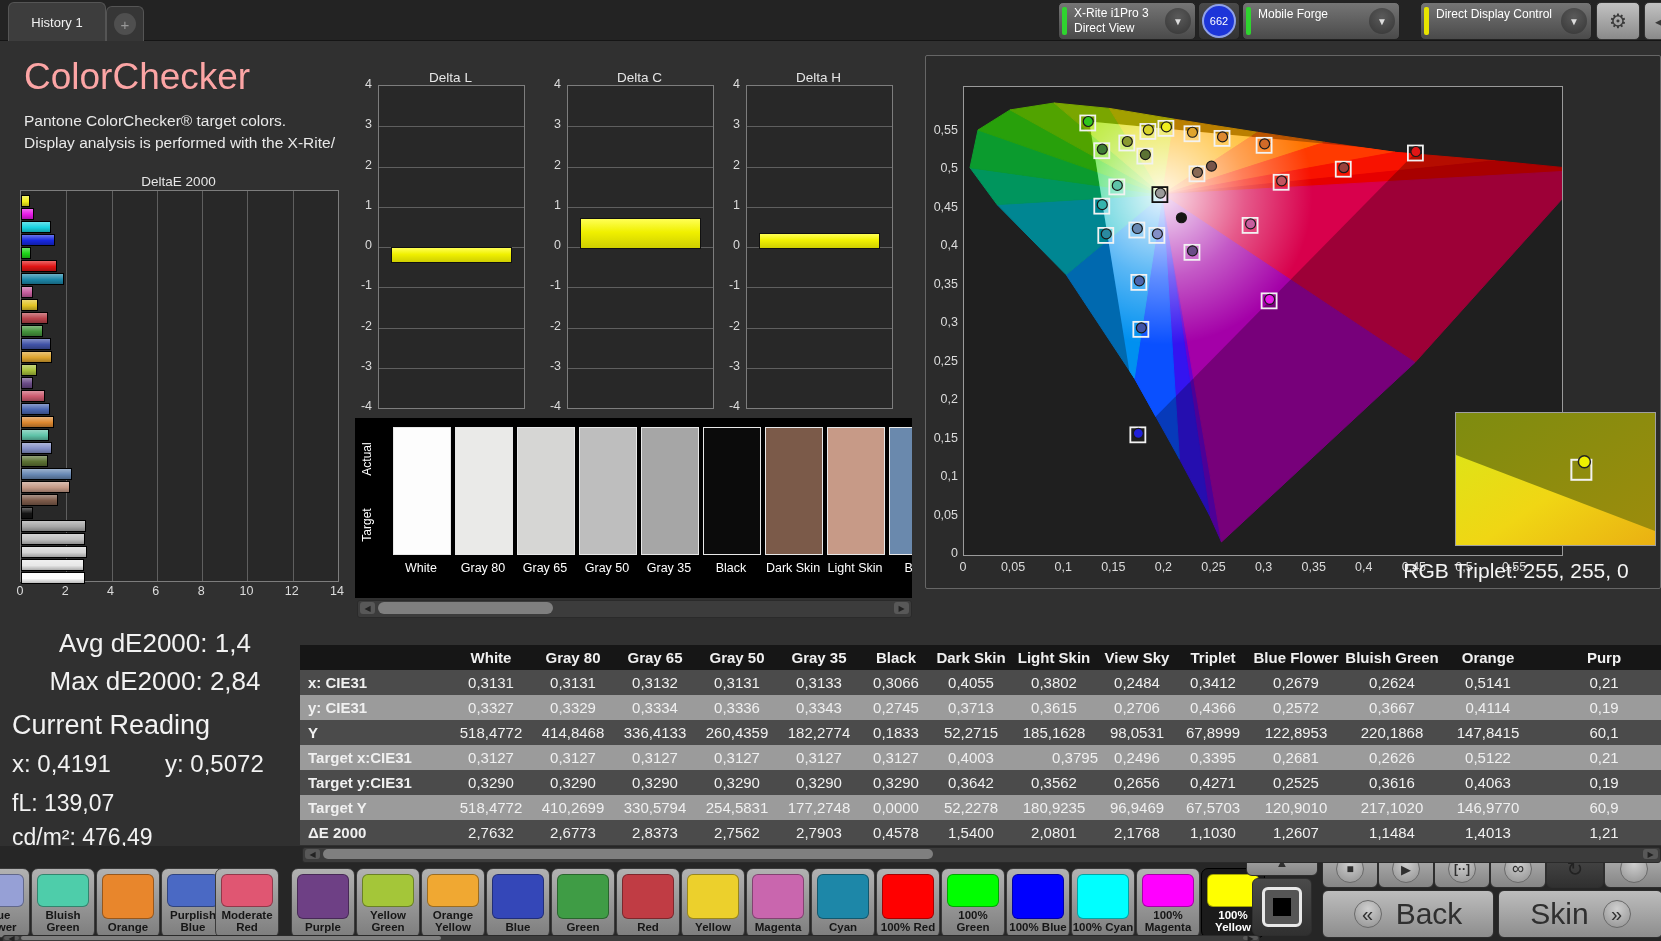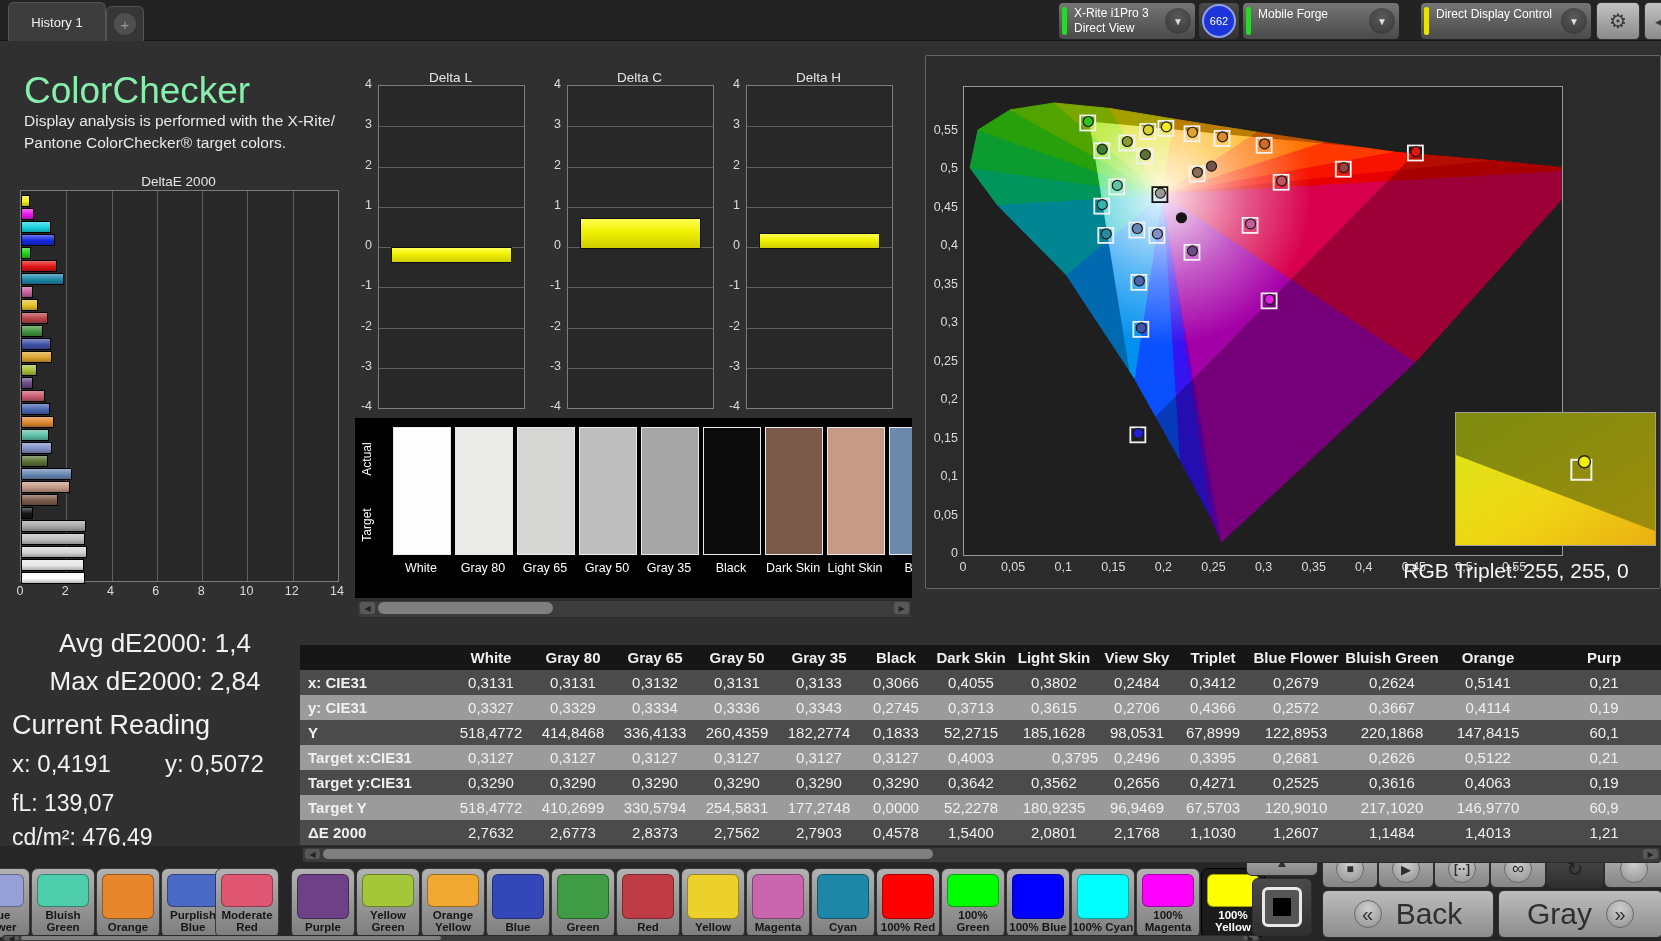--- a/index.html
+++ b/index.html
@@ -17,21 +17,21 @@
   .dd .ddtext{flex:1;font-size:12px;line-height:1.25;color:#fff;white-space:nowrap;overflow:hidden;}
   .dd .arrow{width:26px;height:26px;border-radius:50%;background:radial-gradient(circle at 50% 35%,#5a5a5a,#353535);
       color:#ddd;font-size:10px;display:flex;align-items:center;justify-content:center;margin:0 4px;}
   .badgebox{position:absolute;top:2px;height:36px;border-radius:5px;background:linear-gradient(#4a4a4a,#333);
       border:1px solid #222;display:flex;align-items:center;justify-content:center;}
   .badge{width:30px;height:30px;border-radius:50%;background:#1d35d8;border:2px solid #8fa0e8;color:#fff;
       font-size:11px;display:flex;align-items:center;justify-content:center;}
   .toolbtn{position:absolute;top:2px;height:36px;border-radius:5px;background:linear-gradient(#c2c2c2,#8a8a8a);
       border:1px solid #333;display:flex;align-items:center;justify-content:center;color:#3a3a3a;font-size:20px;}
   
-  #cc-title{position:absolute;left:24px;top:70px;font-size:37px;color:#86efac;}
+  #cc-title{position:absolute;left:24px;top:56px;font-size:37px;color:#fca5a5;}
   #cc-desc{position:absolute;left:24px;top:110px;font-size:15.5px;line-height:1.45;color:#e8e8e8;}
   
   .charttitle{position:absolute;font-size:13.5px;color:#e6e6e6;text-align:center;}
   .plot{position:absolute;background:#282828;border:1px solid #7d7d7d;}
   .ticklabel{position:absolute;font-size:12.5px;color:#dcdcdc;}
   .gridv{position:absolute;top:0;bottom:0;width:1px;background:#5f5f5f;}
   .gridh{position:absolute;left:0;right:0;height:1px;background:#5f5f5f;}
   .hbar{position:absolute;left:0;border:1px solid #000;background:#888;}
   .hbar .shine{position:absolute;inset:0;background:linear-gradient(rgba(255,255,255,.35),rgba(255,255,255,0) 55%,rgba(0,0,0,.25));}
   .ybar{position:absolute;background:linear-gradient(#ffff55,#f0f000 45%,#cfcf00);border:1px solid #111;}
@@ -111,22 +111,22 @@
     <div class="toolbtn" style="left:1596px;width:42px;">
       <span>⚙</span>
     </div>
     <div class="toolbtn" style="left:1644px;width:30px;border-radius:5px 0 0 5px;">
       <span style="font-size:13px;">◀</span>
     </div>
   </div>
 
   <div id="cc-title">ColorChecker</div>
   <div id="cc-desc">
-    <div>Display analysis is performed with the X-Rite/</div>
-      <div>Pantone ColorChecker® target colors.</div>
+    <div>Pantone ColorChecker® target colors.</div>
+      <div>Display analysis is performed with the X-Rite/</div>
   </div>
 
   <div class="charttitle" style="left:20px;top:174px;width:317px;">DeltaE 2000</div>
   <div class="plot" id="deltae-plot" style="left:20px;top:190px;width:317px;height:390px;">
       <div class="gridv" style="left: 45.2857px;"></div>
       <div class="gridv" style="left: 90.5714px;"></div>
       <div class="gridv" style="left: 135.857px;"></div>
       <div class="gridv" style="left: 181.143px;"></div>
       <div class="gridv" style="left: 226.429px;"></div>
       <div class="gridv" style="left: 271.714px;"></div>
@@ -597,21 +597,21 @@
       <span style="font-size:20px;color:#222;">↻</span>
     </div>
     <div class="ctrlbtn" style="left:1604px;top:4px;width:57px;height:36px;border-radius:6px 0 0 6px;">
       <span class="embcirc"></span>
     </div>
     <div class="navbtn" style="left:1322px;width:170px;">
       <span class="embcirc" style="font-size:20px;">«</span>
       <span>Back</span>
     </div>
     <div class="navbtn" style="left:1498px;width:163px;">
-      <span>Gray</span>
+      <span>Skin</span>
       <span class="embcirc" style="font-size:20px;">»</span>
     </div>
     <div class="hscroll" style="left:2px;top:89px;width:1256px;height:6px;">
       <div class="sarrow" style="left:1px;height:4px;top:0;">◀</div>
       <div class="thumb" style="left:18px;width:420px;height:4px;top:0;"></div>
       <div class="sarrow" style="right:1px;height:4px;top:0;">▶</div>
     </div>
   </div>
 
   <div id="dtable">

